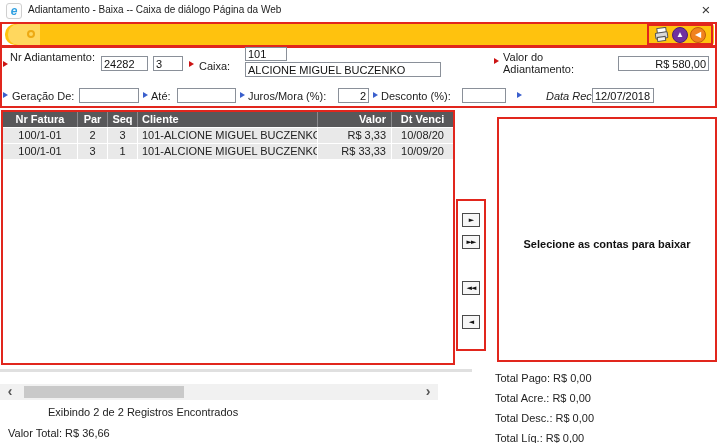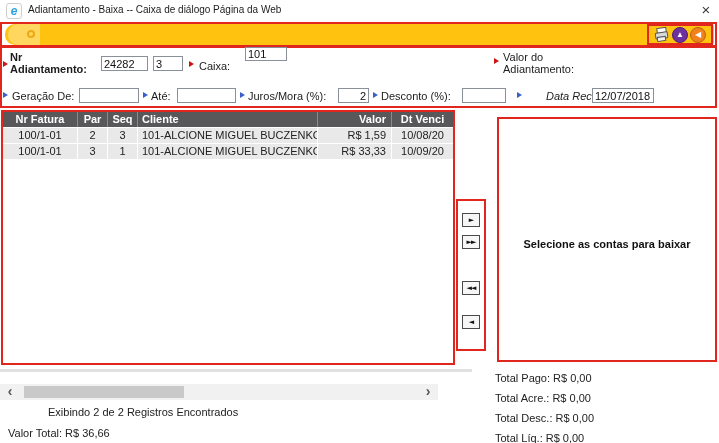--- a/index.html
+++ b/index.html
@@ -95,28 +95,30 @@
         <rect x="1.5" y="5.5" width="12" height="6" rx="1" fill="#d9d9d9" stroke="#555" stroke-width="1" transform="rotate(-8 7 8)"></rect>
         <rect x="3.5" y="10" width="8" height="4" fill="#f2f2f2" stroke="#555" stroke-width="1" transform="rotate(-8 7 12)"></rect>
       </svg>
       <div class="round-icon purple">▲</div>
       <div class="round-icon orange">◀</div>
     </div>
   </div>
 
   <div class="redbox form-box">
     <span class="arr red" style="left:1px; top:13px;"></span>
-    <div class="lbl wrap" style="left:8px; top:3px; width:88px;font-weight:bold;">Nr Adiantamento:</div>
+    <div class="lbl wrap" style="left:8px; top:3px; width:88px;">Nr Adiantamento:</div>
     <input class="fld" style="left: 99px; top: 8px; width: 47px;" readonly="" value="24282">
     <input class="fld" style="left: 151px; top: 8px; width: 30px;" readonly="" value="3">
     <span class="arr red" style="left:187px; top:13px;"></span>
     <div class="lbl" style="left:197px; top:12px;">Caixa:</div>
     <input class="fld" style="left: 243px; top: -1px; width: 42px; height: 14px;" readonly="" value="101">
+    <input class="fld" style="left: 243px; top: 14px; width: 196px;" readonly="" value="ALCIONE MIGUEL BUCZENKO">
     <span class="arr red" style="left:492px; top:10px;"></span>
     <div class="lbl wrap" style="left:501px; top:3px; width:86px;">Valor do Adiantamento:</div>
+    <input class="fld right" style="left: 616px; top: 8px; width: 91px;" readonly="" value="R$ 580,00">
 
     <span class="arr blue" style="left:1px; top:44px;"></span>
     <div class="lbl" style="left:10px; top:42px;">Geração De:</div>
     <input class="fld" style="left: 77px; top: 40px; width: 60px;" value="">
     <span class="arr blue" style="left:141px; top:44px;"></span>
     <div class="lbl" style="left:149px; top:42px;">Até:</div>
     <input class="fld" style="left: 175px; top: 40px; width: 59px;" value="">
     <span class="arr blue" style="left:238px; top:44px;"></span>
     <div class="lbl" style="left:246px; top:42px;">Juros/Mora (%):</div>
     <input class="fld right" style="left: 336px; top: 40px; width: 31px;" value="2">
@@ -135,21 +137,21 @@
       <div class="cell c2 al-c">Seq</div>
       <div class="cell c3 al-l">Cliente</div>
       <div class="cell c4 al-r">Valor</div>
       <div class="cell c5 al-c">Dt Venci</div>
     </div>
     <div class="grid-row">
       <div class="cell c0 al-c">100/1-01</div>
       <div class="cell c1 al-c">2</div>
       <div class="cell c2 al-c">3</div>
       <div class="cell c3 al-l">101-ALCIONE MIGUEL BUCZENKO</div>
-      <div class="cell c4 al-r">R$ 1,59</div>
+      <div class="cell c4 al-r">R$ 3,33</div>
       <div class="cell c5 al-c">10/08/20</div>
     </div>
     <div class="grid-row">
       <div class="cell c0 al-c">100/1-01</div>
       <div class="cell c1 al-c">3</div>
       <div class="cell c2 al-c">1</div>
       <div class="cell c3 al-l">101-ALCIONE MIGUEL BUCZENKO</div>
       <div class="cell c4 al-r">R$ 33,33</div>
       <div class="cell c5 al-c">10/09/20</div>
     </div>

